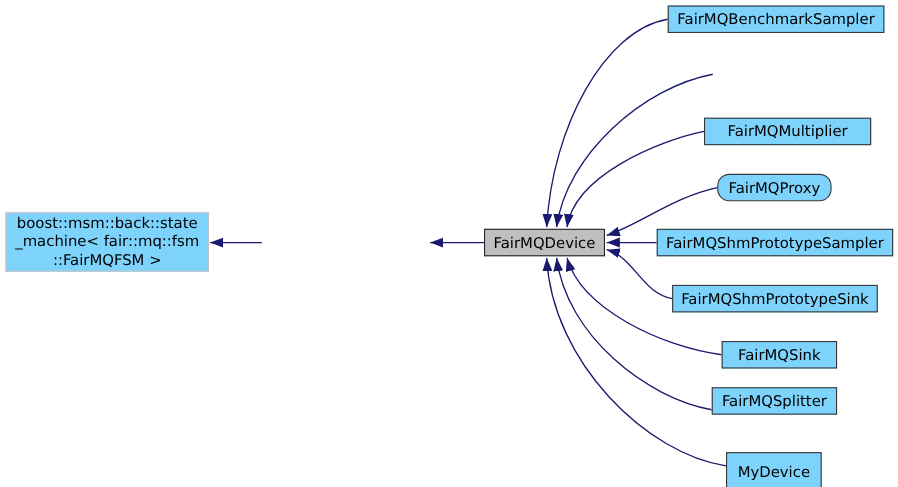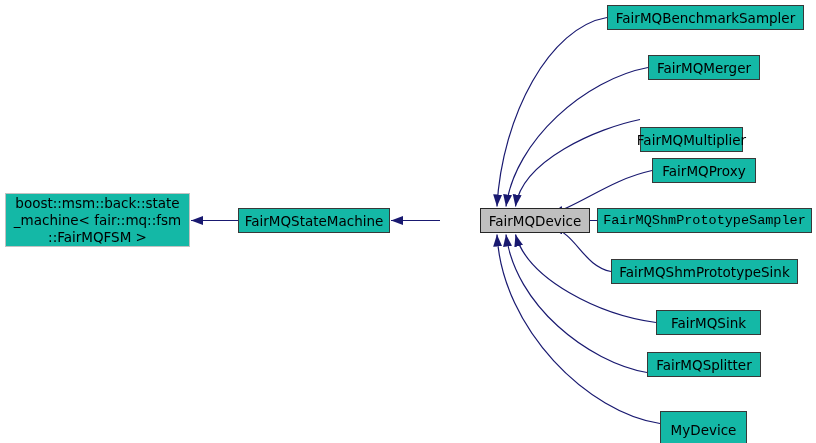--- a/index.html
+++ b/index.html
@@ -2,37 +2,37 @@
 <html><head>
 <meta charset="utf-8">
 <style>
   html,body{margin:0;padding:0;background:#ffffff;}
   #canvas{
     position:relative;width:816px;height:443px;background:#ffffff;
     font-family:"DejaVu Sans","Liberation Sans",sans-serif;overflow:hidden;
   }
   #edges{position:absolute;left:0;top:0;width:816px;height:443px;}
   .node{
-    position:absolute;box-sizing:border-box;background:#14b8a6;
+    position:absolute;box-sizing:border-box;background:#7dd3fc;
     border:1.5px solid #383838;color:#000000;font-size:13.5px;
     display:flex;align-items:center;justify-content:center;
     white-space:nowrap;text-align:center;
   }
   .node.external{border:1.5px solid #c2c2c2;flex-direction:column;line-height:17px;}
   .node.focus{background:#bfbfbf;border-color:#262626;}
   
   #node-boost{left:5px;top:193px;width:185px;height:54px;}
   #node-statemachine{left:238px;top:208px;width:152px;height:25px;}
-  #node-device{left:440px;top:208px;width:110px;height:25px;margin-left:40px;}
+  #node-device{left:440px;top:208px;width:110px;height:25px;}
   
   #node-benchmarksampler{left:607px;top:5px;width:197px;height:25px;}
   #node-merger{left:648px;top:55px;width:112px;height:25px;}
-  #node-multiplier{left:640px;top:107px;width:103px;height:25px;margin-top:20px;}
-  #node-proxy{left:652px;top:158px;width:104px;height:25px;}
-  #node-shmprototypesampler{left:597px;top:208px;width:215px;height:25px;font-family:Liberation Mono, monospace;}
+  #node-multiplier{left:640px;top:107px;width:152px;height:25px;}
+  #node-proxy{left:652px;top:158px;width:104px;height:25px;border-radius:11px;}
+  #node-shmprototypesampler{left:597px;top:208px;width:215px;height:25px;}
   #node-shmprototypesink{left:611px;top:259px;width:187px;height:25px;}
   #node-sink{left:656px;top:310px;width:105px;height:25px;}
   #node-splitter{left:647px;top:352px;width:114px;height:25px;}
   #node-mydevice{left:660px;top:411px;width:87px;height:38px;}
   .edge{stroke:#191970;stroke-width:1.2;fill:none;}
 </style>
 </head>
 <body>
 
 <div id="canvas">
@@ -55,33 +55,27 @@
     <path class="edge" d="M647,372.5 C588,362 515,305 506,234.5" marker-end="url(#arrow)"></path>
     <path class="edge" d="M660,423.5 C589,413 502,330 497,234.5" marker-end="url(#arrow)"></path>
   </svg>
 
   <div id="node-boost" class="node external">
     <span>boost::msm::back::state</span>
     <span>_machine&lt; fair::mq::fsm</span>
     <span>::FairMQFSM &gt;</span>
   </div>
 
-  <div id="node-statemachine" class="node">
-    <span>FairMQStateMachine</span>
-  </div>
 
   <div id="node-device" class="node focus">
     <span>FairMQDevice</span>
   </div>
 
   <div id="node-benchmarksampler" class="node">
     <span>FairMQBenchmarkSampler</span>
-  </div>
-  <div id="node-merger" class="node">
-    <span>FairMQMerger</span>
   </div>
   <div id="node-multiplier" class="node">
     <span>FairMQMultiplier</span>
   </div>
   <div id="node-proxy" class="node">
     <span>FairMQProxy</span>
   </div>
   <div id="node-shmprototypesampler" class="node">
     <span>FairMQShmPrototypeSampler</span>
   </div>

